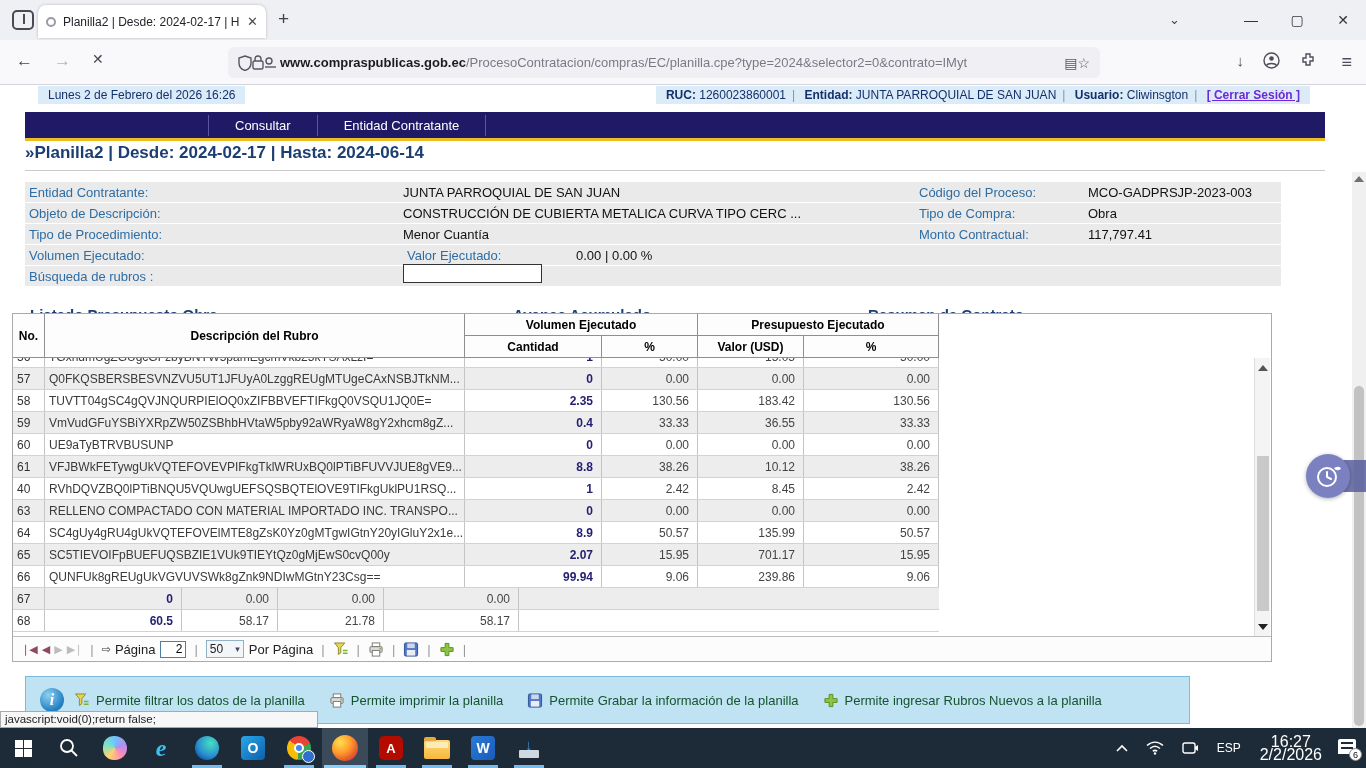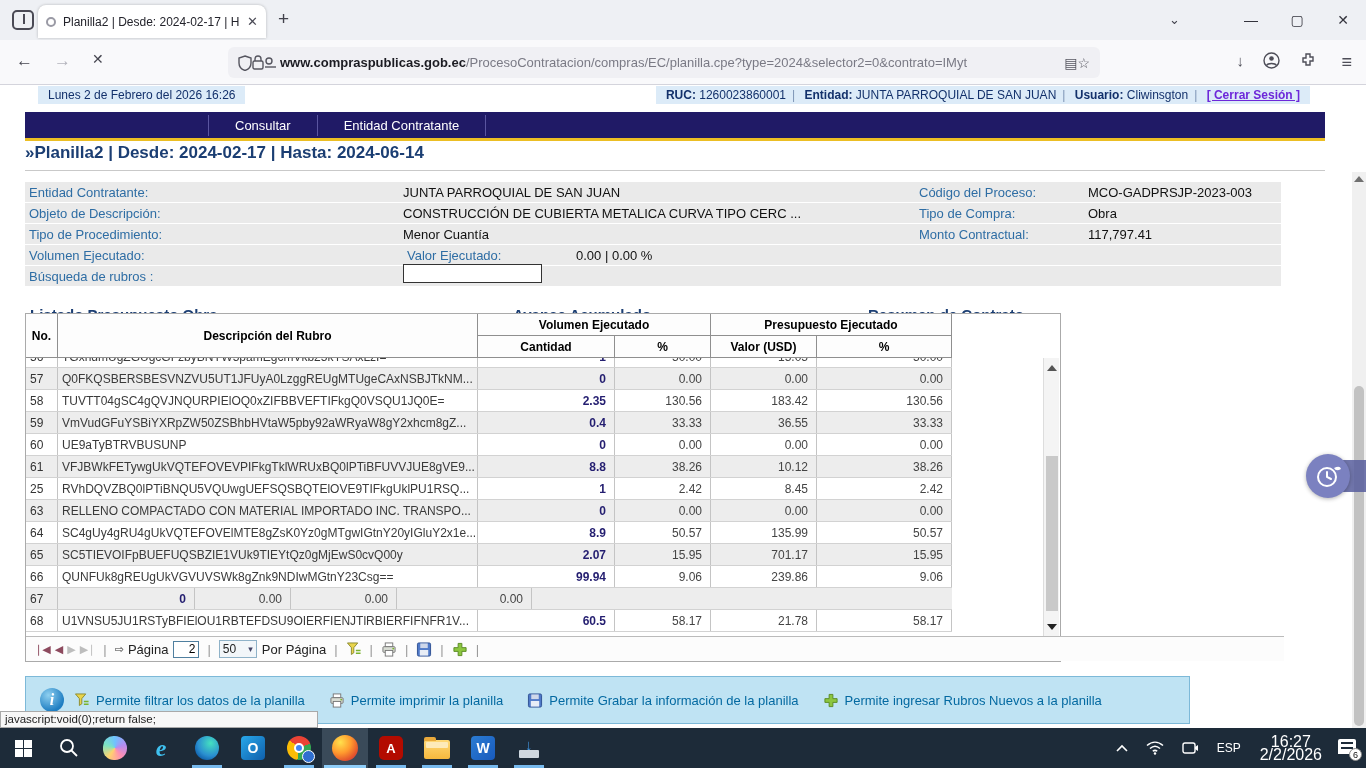--- a/index.html
+++ b/index.html
@@ -47,21 +47,21 @@
   .irow { display:flex; height:20px; margin-bottom:1px; background:#eaeaea; align-items:center; font-size:13px; }
   .irow .lab { color:#2e6da4; padding-left:4px; }
   .irow .val { color:#111; }
   .c1 { width:378px; } .c2 { width:512px; } .c3 { width:173px; } .c4 { flex:1; }
   #searchinput { position:absolute; left:378px; top:-2px; width:139px; height:19px; border:1px solid #333; background:#fff; font-size:12px; padding:0 3px; }
 
   
   .plink { position:absolute; top:220px; font-size:15px; font-weight:bold; color:#1b3e73; text-decoration:underline; }
 
   
-  #tablebox { position:absolute; left:25px; top:227px; width:1036px; height:349px; border:1px solid #aaa; background:#fff;padding-left:13px; }
+  #tablebox { position:absolute; left:12px; top:227px; width:1260px; height:349px; border:1px solid #aaa; background:#fff;padding-left:13px; }
   #grid { position:absolute; left:0; top:0; width:926px; }
   .hrow { display:flex; }
   .hcell { border-right:1px solid #8f8f8f; border-bottom:1px solid #8f8f8f; background:#fdfdfd; font-size:12px; font-weight:bold; color:#000; display:flex; align-items:center; justify-content:center; }
   .w-no{width:32px;} .w-desc{width:420px;} .w-cant{width:137px;} .w-p1{width:96px;} .w-val{width:106px;} .w-p2{width:135px;}
   #tbodyclip { position:absolute; left:0; top:44px; width:926px; height:278px; overflow:hidden; }
   #tbody { margin-top:-12px; }
   .trow { display:flex; height:22px; align-items:center; font-size:12px; border-bottom:1px solid #d2d2d2; }
   .trow.alt { background:#ededed; }
   .tcell { height:100%; display:flex; align-items:center; border-right:1px solid #c4c4c4; padding:0 4px; overflow:hidden; white-space:nowrap; }
   .cell-no { color:#333; }
@@ -84,21 +84,21 @@
   .pgsep { color:#999; margin:0 3px; }
   #pageinput { width:26px; height:17px; border:1px solid #4f7f9f; font-size:12px; text-align:right; padding-right:3px; }
   #persel { width:38px; height:18px; border:1px solid #8fb2c8; background:#f2f6f9; font-size:12px; display:flex; align-items:center; justify-content:space-between; padding:0 3px; color:#222; }
   #persel .chv { font-size:9px; color:#446; }
   .mini { width:16px; height:15px; display:inline-block; vertical-align:middle; }
 
   
   #legend { position:absolute; left:25px; top:590px; width:1165px; height:48px; background:#bfe3f3; border:1px solid #7db9d8; display:flex; align-items:center; gap:10px; padding-left:14px; }
   #infoicon { width:24px; height:24px; border-radius:50%; background:radial-gradient(circle at 35% 30%, #8fd0f0, #1f7ec2 70%); color:#fff; font-family:"Liberation Serif", serif; font-style:italic; font-weight:bold; font-size:16px; display:flex; align-items:center; justify-content:center; }
   .leg-item { display:flex; align-items:center; gap:6px; margin-right:14px; }
-  .leg-text { font-size:13px; color:#0369a1; }
+  .leg-text { font-size:13px; color:#14532d; }
 
   
   #statusbox { position:absolute; left:0; top:625px; width:318px; height:17px; background:#f7f7f7; border:1px solid #a9a9a9; font-size:11.5px; color:#222; padding-left:4px; line-height:15px; }
 
   
   #mainsb { position:absolute; right:0; top:86px; width:14px; height:642px; background:#f0f0f0; }
   #mainsb .tri-up { border-bottom-color:#707070; margin:4px auto 0; }
   #mainthumb { position:absolute; left:2px; top:214px; width:10px; height:340px; background:#c2c2c2; border-radius:5px; }
 
   
@@ -318,21 +318,21 @@
           </div>
           <div class="trow alt">
             <div class="tcell cell-no w-no">61</div>
             <div class="tcell cell-desc w-desc">VFJBWkFETywgUkVQTEFOVEVPIFkgTklWRUxBQ0lPTiBFUVVJUE8gVE9...</div>
             <div class="tcell cell-cant num w-cant">8.8</div>
             <div class="tcell cell-pct num w-p1">38.26</div>
             <div class="tcell cell-val num w-val">10.12</div>
             <div class="tcell cell-pct num w-p2">38.26</div>
           </div>
           <div class="trow">
-            <div class="tcell cell-no w-no">25</div>
+            <div class="tcell cell-no w-no">40</div>
             <div class="tcell cell-desc w-desc">RVhDQVZBQ0lPTiBNQU5VQUwgUEFSQSBQTElOVE9TIFkgUklPU1RSQ...</div>
             <div class="tcell cell-cant num w-cant">1</div>
             <div class="tcell cell-pct num w-p1">2.42</div>
             <div class="tcell cell-val num w-val">8.45</div>
             <div class="tcell cell-pct num w-p2">2.42</div>
           </div>
           <div class="trow alt">
             <div class="tcell cell-no w-no">63</div>
             <div class="tcell cell-desc w-desc">RELLENO COMPACTADO CON MATERIAL IMPORTADO INC. TRANSPO...</div>
             <div class="tcell cell-cant num w-cant">0</div>
@@ -366,21 +366,20 @@
           </div>
           <div class="trow alt">
             <div class="tcell cell-no w-no">67</div>
             <div class="tcell cell-cant num w-cant">0</div>
             <div class="tcell cell-pct num w-p1">0.00</div>
             <div class="tcell cell-val num w-val">0.00</div>
             <div class="tcell cell-pct num w-p2">0.00</div>
           </div>
           <div class="trow">
             <div class="tcell cell-no w-no">68</div>
-            <div class="tcell cell-desc w-desc">U1VNSU5JU1RSTyBFIElOU1RBTEFDSU9OIERFIENJTlRBIERFIFNFR1V...</div>
             <div class="tcell cell-cant num w-cant">60.5</div>
             <div class="tcell cell-pct num w-p1">58.17</div>
             <div class="tcell cell-val num w-val">21.78</div>
             <div class="tcell cell-pct num w-p2">58.17</div>
           </div>
         </div>
       </div>
 
     <div id="innersb">
       <div class="sb-arrow" style="top:2px;">

